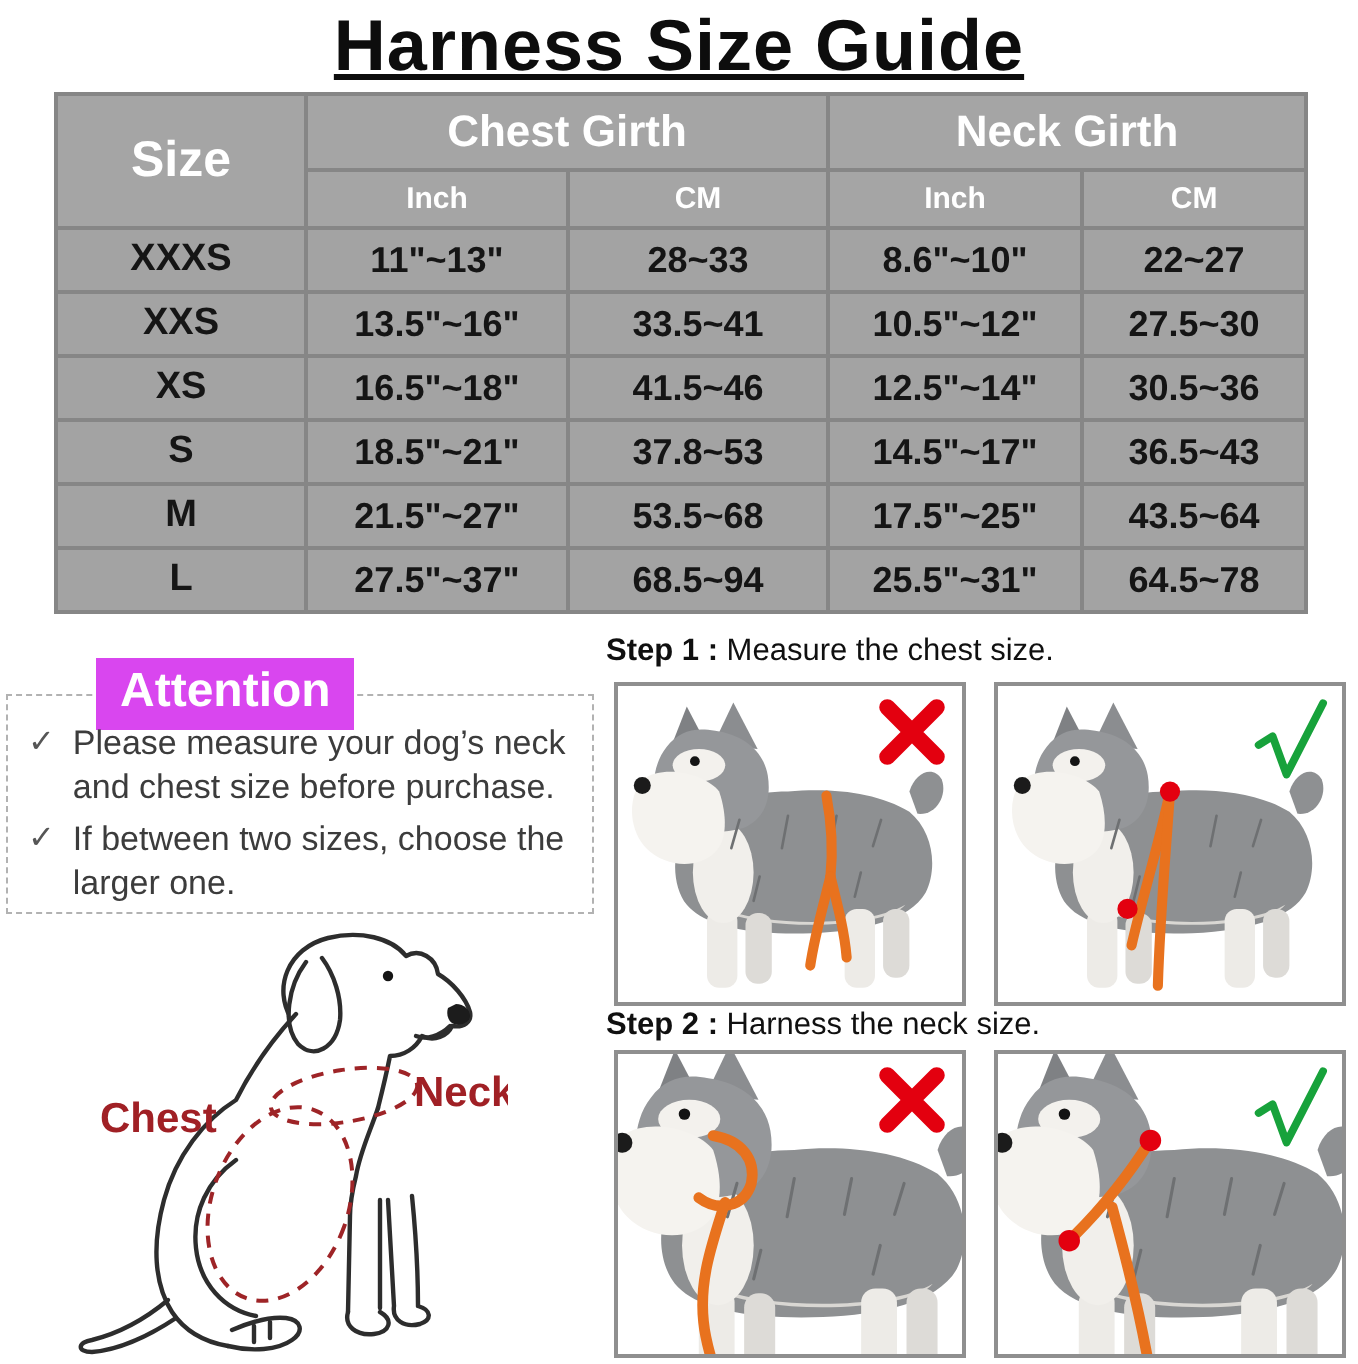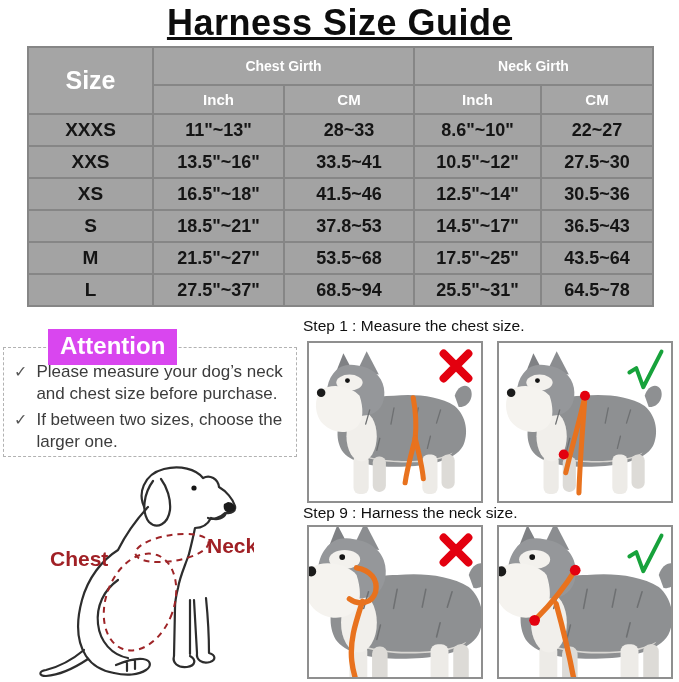--- a/index.html
+++ b/index.html
@@ -7,40 +7,40 @@
         font-family:"Liberation Sans",sans-serif;color:#111;}
 
   
   .title{position:absolute;top:2px;left:0;right:0;text-align:center;
          font-size:36px;font-weight:bold;color:#0d0d0d;letter-spacing:.5px;text-decoration:underline;}
 
   
   table.size{position:absolute;left:27px;top:46px;width:625px;border-collapse:collapse;table-layout:fixed;}
   table.size th,table.size td{border:2px solid #868686;text-align:center;vertical-align:middle;padding:0;}
   table.size thead th{background:#a5a5a5;color:#fff;font-weight:bold;}
-  .gh{height:36px;font-size:14px;}
+  .gh{height:36px;font-size:22px;}
   .sh{height:27px;font-size:15px;}
   .szh{font-size:25px;}
   table.size tbody td{height:30px;font-size:18px;font-weight:bold;color:#151515;background:#a3a3a3;}
   table.size tbody td.szc{font-size:19px;}
 
   
   .attn-box{position:absolute;left:3px;top:347px;width:292px;height:108px;border:1px dashed #b2b2b2;}
   .attn-label{position:absolute;left:48px;top:329px;background:#d946ef;color:#fff;
               font-weight:bold;font-size:24px;padding:3px 12px 5px;}
   .attn-items{position:absolute;left:14px;top:361px;width:280px;font-size:17px;color:#3c3c3c;}
   .attn-item{display:flex;gap:9px;line-height:1.3;margin-bottom:4px;}
   .attn-check{color:#565656;font-size:16px;flex:0 0 auto;padding-top:1px;}
 
   
   .diagram{position:absolute;left:22px;top:460px;width:232px;height:218px;}
 
   
   .step-label{position:absolute;left:303px;font-size:15.5px;color:#101010;white-space:nowrap;}
-  .step-label b{font-weight:normal;}
+  .step-label b{font-weight:bold;}
   .card{position:absolute;width:172px;background:#fff;border:2px solid #8f8f8f;overflow:hidden;}
   .card svg.dog{position:absolute;left:0;top:0;width:100%;height:100%;}
   .mark{position:absolute;top:4px;right:6px;line-height:0;}
 </style>
 </head>
 <body>
 
 <svg width="0" height="0" style="position:absolute" aria-hidden="true">
   <defs>
     <g id="schnauzer">
@@ -220,21 +220,21 @@
       <circle cx="64" cy="104" r="5" fill="#e3000f"></circle>
     </svg>
     <span class="mark">
       <svg width="40" height="44" viewBox="0 0 46 48">
           <path d="M5,28 L13,23 L21,45 L42,4" stroke="#17a23b" stroke-width="4.5" fill="none" stroke-linecap="round" stroke-linejoin="round"></path>
         </svg>
     </span>
   </div>
 
   <div class="step-label" style="top:504px;">
-    <b>Step 9 :</b>
+    <b>Step 2 :</b>
     <span>Harness the neck size.</span>
   </div>
 
   <div class="card" style="left:307px;top:525px;height:150px;">
     <svg class="dog" viewBox="0 0 170 150" preserveAspectRatio="xMidYMid slice">
       <g transform="translate(-12,-6) scale(1.18)">
         <use href="#schnauzer"></use>
         <g stroke="#e8721e" stroke-width="4.5" fill="none" stroke-linecap="round">
           <path d="M50,40 C62,42 68,50 66,60 C63,70 52,72 44,66"></path>
           <path d="M55,68 C50,84 44,100 46,118 C47,128 50,136 52,142"></path>

